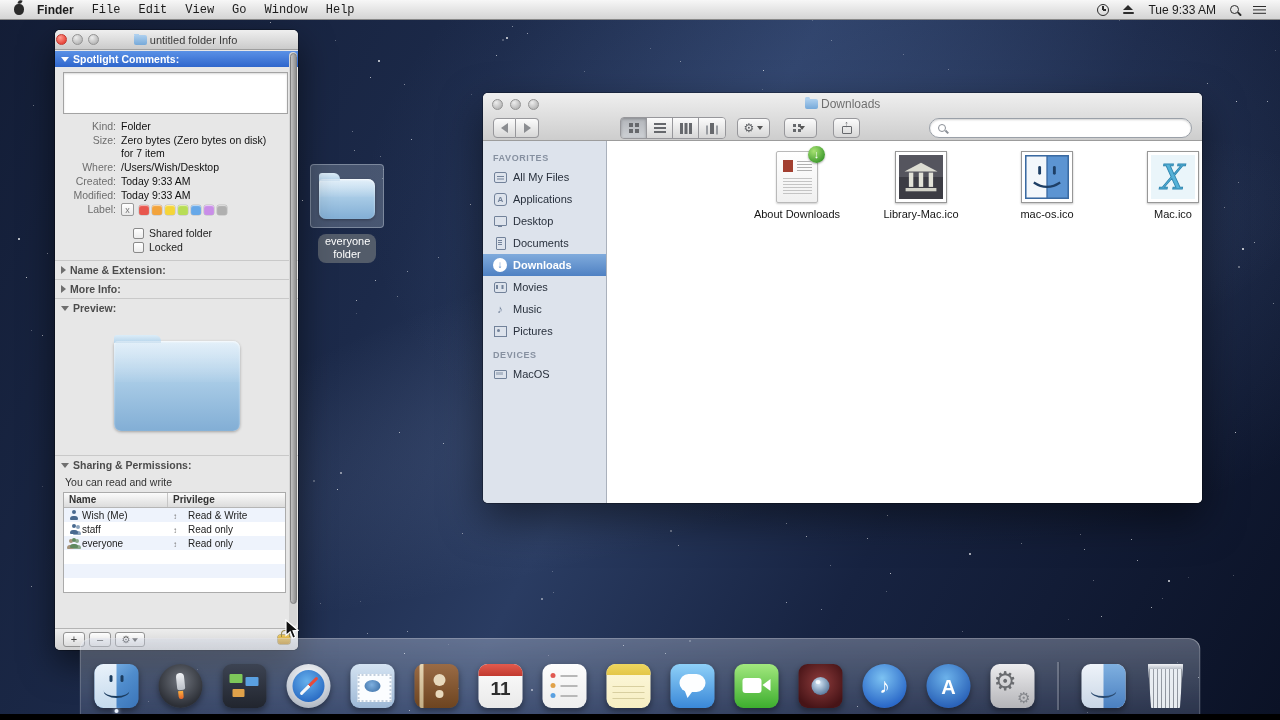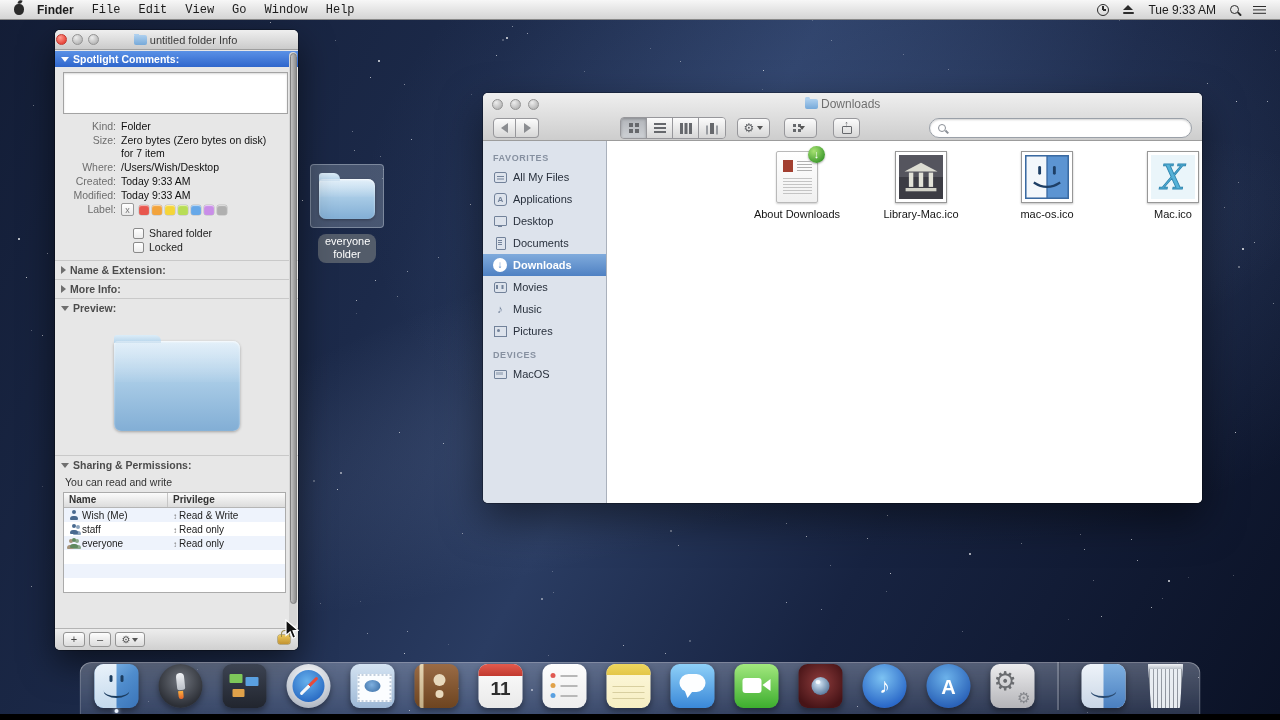--- a/index.html
+++ b/index.html
@@ -89,21 +89,21 @@
   .share-sub { margin:2px 0 4px 10px; color:#333; }
   .ptable { margin:0 12px 0 8px; height:101px; border:1px solid #ababab; background:#fff; font-size:10px; }
   .phead { height:15px; display:flex; background:linear-gradient(#fbfbfb,#dcdcdc);
     border-bottom:1px solid #b5b5b5; font-weight:bold; color:#333; }
   .phead .c1 { width:104px; padding:1px 0 0 5px; border-right:1px solid #c6c6c6; }
   .phead .c2 { flex:1; padding:1px 0 0 5px; }
   .trow { height:14px; display:flex; align-items:center; }
   .trow:nth-child(odd)  { background:#fff; }
   .trow:nth-child(even) { background:#eef3fc; }
   .trow .c1 { width:104px; padding-left:5px; display:flex; align-items:center; gap:3px; }
-  .trow .c2 { flex:1; padding-left:5px; display:flex; align-items:center; gap:2px; }
+  .trow .c2 { flex:1; padding-left:5px; display:flex; align-items:center; gap:11px; }
   .ud::before { content:"↕"; font-size:8px; color:#777; }
   .pp { position:relative; width:10px; height:10px; display:inline-block; flex:none; }
   .pp::before { content:""; position:absolute; top:0; left:3px; width:4px; height:4px; border-radius:50%; background:#49698f; }
   .pp::after { content:""; position:absolute; bottom:0.5px; left:1px; width:8px; height:4px;
     border-radius:3px 3px 1px 1px; background:#49698f; }
   .pp.two::before { box-shadow:4px 1px 0 #8ba3bd; }
   .pp.two::after  { box-shadow:3px 1px 0 #8ba3bd; }
   .pp.three::before { background:#5f8a5f; box-shadow:3px 1px 0 #8aa98a, -3px 1px 0 #a5937a; }
   .pp.three::after  { background:#5f8a5f; box-shadow:3px 1px 0 #8aa98a, -3px 1px 0 #a5937a; }
   #info-bottombar { position:absolute; bottom:0; left:0; right:0; height:22px;
@@ -220,21 +220,21 @@
   .doc-lines { position:absolute; left:6px; top:26px; width:29px; height:18px;
     background:repeating-linear-gradient(#c4c4c4 0 1px, transparent 1px 3px); }
   .badge-green { position:absolute; top:-6px; right:-8px; width:17px; height:17px; border-radius:50%;
     background:radial-gradient(circle at 35% 30%, #a8e273, #3f9b2e 75%); color:#fff; font-size:11px;
     line-height:17px; font-weight:bold; box-shadow:0 1px 2px rgba(0,0,0,.35); }
   .badge-green::before { content:"↓"; }
   .ico-frame { width:52px; height:52px; margin:0 auto; background:#fff; border:1px solid #979797;
     padding:3px; box-shadow:0 1px 2px rgba(0,0,0,.25); }
   .ico-frame svg { display:block; width:100%; height:100%; }
   
-  #dock { position:absolute; left:50%; bottom:6px; transform:translateX(-50%); height:52px; z-index:40;
+  #dock { position:absolute; left:50%; bottom:6px; transform:translateX(-50%); height:76px; z-index:40;
     display:flex; align-items:flex-end; gap:20px; padding:0 14px;
     background:linear-gradient(rgba(210,220,238,.34), rgba(150,165,195,.22));
     border:1px solid rgba(255,255,255,.35); border-bottom:none; border-radius:12px 12px 0 0; }
   .dicon { width:44px; height:44px; margin-bottom:6px; border-radius:9px; position:relative;
     box-shadow:0 3px 6px rgba(0,0,0,.4); flex:none; }
   .ddivider { width:1px; height:48px; margin:0 3px 4px; background:rgba(255,255,255,.45);
     box-shadow:1px 0 1px rgba(0,0,0,.3); flex:none; }
   .d-finder { background:linear-gradient(135deg,#8fc2ee,#4f8ccc 55%,#3a74b8); }
   .d-finder::before { content:""; position:absolute; left:0; top:0; bottom:0; width:50%;
     background:linear-gradient(#f2f7fc,#cfe1f0); border-radius:9px 0 0 9px; opacity:.92; }

